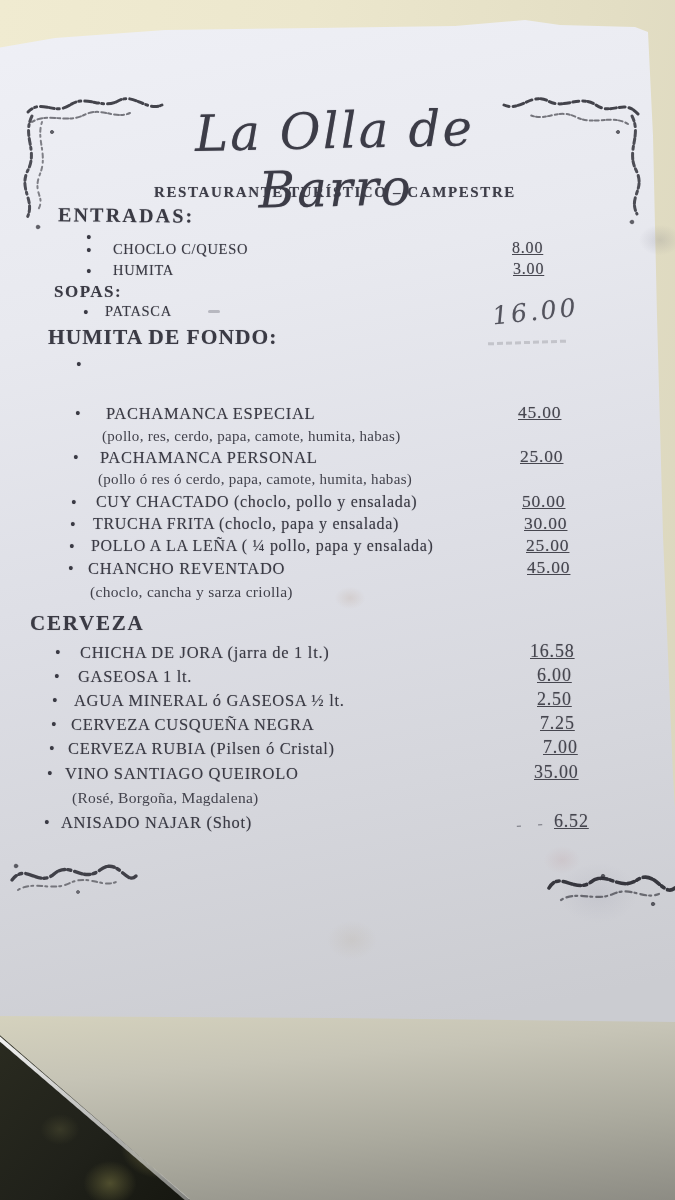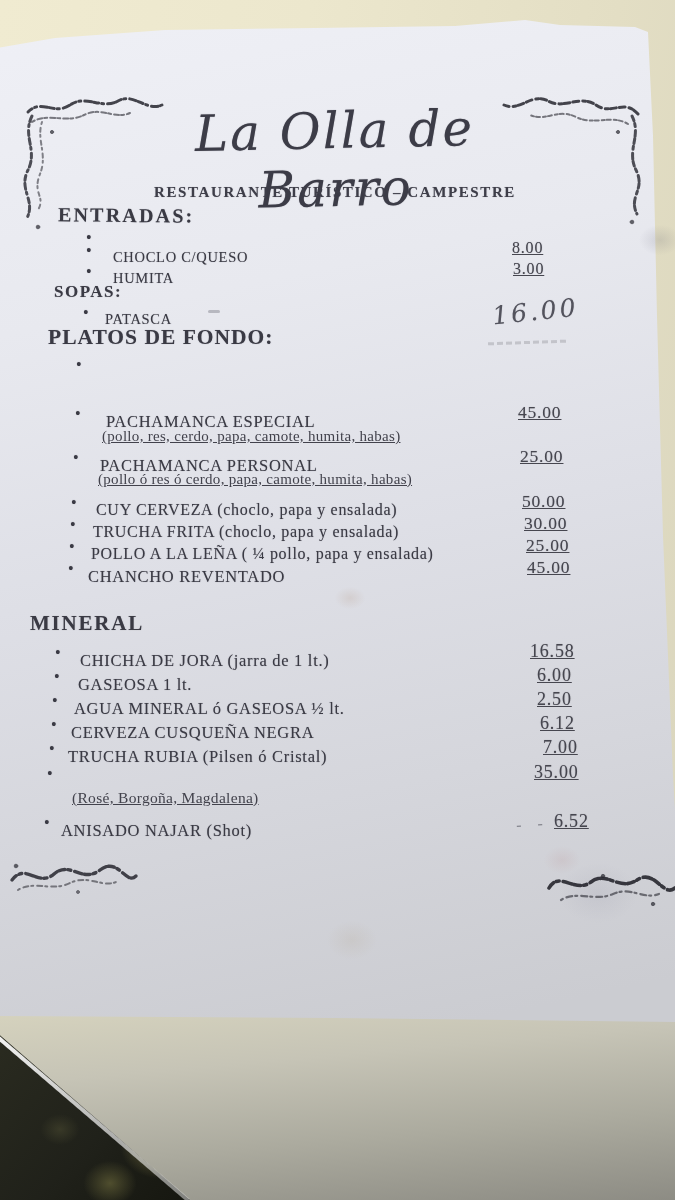--- a/index.html
+++ b/index.html
@@ -58,23 +58,23 @@
     letter-spacing:2px; color:#3c3c47; transform:rotate(-1.2deg);
     text-shadow:0 0 1px rgba(60,60,70,.45);
   }
   .page-subtitle{
     position:absolute; left:140px; top:184px; width:390px; text-align:center;
     font-size:15px; font-weight:600; letter-spacing:1.6px; color:#3e3e49;
   }
   .heading{position:absolute; white-space:nowrap; font-weight:600;}
   .row{position:absolute; left:0; width:675px; height:24px;}
   .bullet{position:absolute; left:var(--bx); top:1px; font-size:16px;}
-  .item-name{position:absolute; left:var(--nx); top:8px; white-space:nowrap; letter-spacing:.7px;}
+  .item-name{position:absolute; left:var(--nx); top:0; white-space:nowrap; letter-spacing:.7px;}
   .item-price{position:absolute; left:var(--px); top:var(--py,-2px); font-size:var(--pfs,17.5px); letter-spacing:.8px; color:#46464f;text-decoration:underline;}
-  .detail{position:absolute; white-space:nowrap; letter-spacing:.3px; color:#42424c;text-decoration:underline;}
+  .detail{position:absolute; white-space:nowrap; letter-spacing:.3px; color:#42424c;}
   .handwritten{
     position:absolute; left:492px; top:297px; font-family:"DejaVu Serif", serif;
     font-style:italic; font-size:25px; letter-spacing:3px; color:#53535d;
     transform:rotate(-6deg); text-shadow:0 0 1px rgba(80,80,90,.3);
   }
   .hw-underline{
     position:absolute; left:488px; top:341px; width:78px; height:0;
     border-top:3px dashed rgba(110,110,120,.28); transform:rotate(-2deg);
   }
   .smudge-dash{
@@ -156,89 +156,91 @@
 
   <div class="heading ink" style="left:54px;top:282px;font-size:17px;letter-spacing:1.5px;">SOPAS:</div>
   <div class="row ink" style="top:303px;--bx:83px;--nx:105px;font-size:14.5px;">
     <span class="bullet">•</span>
     <span class="item-name">PATASCA</span>
   </div>
   <div class="smudge-dash"></div>
   <div class="handwritten">16.00</div>
   <div class="hw-underline"></div>
 
-  <div class="heading ink" style="left:48px;top:325px;font-size:21.5px;letter-spacing:1px;">PLATOS DE FONDO:</div>
+  <div class="heading ink" style="left:48px;top:325px;font-size:21.5px;letter-spacing:1px;">HUMITA DE FONDO:</div>
   <div class="row ink" style="top:355px;--bx:76px;">
     <span class="bullet">•</span>
   </div>
 
   <div class="row ink" style="top:404px;--bx:75px;--nx:106px;--px:518px;font-size:16.5px;">
     <span class="bullet">•</span>
     <span class="item-name">PACHAMANCA ESPECIAL</span>
     <span class="item-price">45.00</span>
   </div>
   <div class="detail" style="left:102px;top:428px;font-size:15px;">(pollo, res, cerdo, papa, camote, humita, habas)</div>
 
   <div class="row ink" style="top:448px;--bx:73px;--nx:100px;--px:520px;font-size:16.5px;">
     <span class="bullet">•</span>
     <span class="item-name">PACHAMANCA PERSONAL</span>
     <span class="item-price">25.00</span>
   </div>
   <div class="detail" style="left:98px;top:471px;font-size:15px;">(pollo ó res ó cerdo, papa, camote, humita, habas)</div>
 
   <div class="row ink" style="top:493px;--bx:71px;--nx:96px;--px:522px;font-size:16px;">
     <span class="bullet">•</span>
-    <span class="item-name">CUY CERVEZA (choclo, papa y ensalada)</span>
+    <span class="item-name">CUY CHACTADO (choclo, pollo y ensalada)</span>
     <span class="item-price">50.00</span>
   </div>
   <div class="row ink" style="top:515px;--bx:70px;--nx:93px;--px:524px;font-size:16px;">
     <span class="bullet">•</span>
     <span class="item-name">TRUCHA FRITA (choclo, papa y ensalada)</span>
     <span class="item-price">30.00</span>
   </div>
   <div class="row ink" style="top:537px;--bx:69px;--nx:91px;--px:526px;font-size:16px;">
     <span class="bullet">•</span>
     <span class="item-name">POLLO A LA LEÑA ( ¼ pollo, papa y ensalada)</span>
     <span class="item-price">25.00</span>
   </div>
   <div class="row ink" style="top:559px;--bx:68px;--nx:88px;--px:527px;font-size:16.5px;">
     <span class="bullet">•</span>
     <span class="item-name">CHANCHO REVENTADO</span>
     <span class="item-price">45.00</span>
   </div>
-
-  <div class="heading ink" style="left:30px;top:611px;font-size:21px;letter-spacing:1.8px;">MINERAL</div>
+  <div class="detail" style="left:90px;top:583px;font-size:15.5px;">(choclo, cancha  y sarza criolla)</div>
+
+  <div class="heading ink" style="left:30px;top:611px;font-size:21px;letter-spacing:1.8px;">CERVEZA</div>
 
   <div class="row ink" style="top:643px;--bx:55px;--nx:80px;--px:530px;--pfs:18px;font-size:16.5px;">
     <span class="bullet">•</span>
     <span class="item-name">CHICHA DE JORA (jarra de 1 lt.)</span>
     <span class="item-price">16.58</span>
   </div>
   <div class="row ink" style="top:667px;--bx:54px;--nx:78px;--px:537px;--pfs:18px;font-size:16.5px;">
     <span class="bullet">•</span>
     <span class="item-name">GASEOSA 1 lt.</span>
     <span class="item-price">6.00</span>
   </div>
   <div class="row ink" style="top:691px;--bx:52px;--nx:74px;--px:537px;--pfs:18px;font-size:16.5px;">
     <span class="bullet">•</span>
     <span class="item-name">AGUA MINERAL ó GASEOSA ½ lt.</span>
     <span class="item-price">2.50</span>
   </div>
   <div class="row ink" style="top:715px;--bx:51px;--nx:71px;--px:540px;--pfs:18px;font-size:16.5px;">
     <span class="bullet">•</span>
     <span class="item-name">CERVEZA CUSQUEÑA NEGRA</span>
-    <span class="item-price">6.12</span>
+    <span class="item-price">7.25</span>
   </div>
   <div class="row ink" style="top:739px;--bx:49px;--nx:68px;--px:543px;--pfs:18px;font-size:16.5px;">
     <span class="bullet">•</span>
-    <span class="item-name">TRUCHA RUBIA (Pilsen ó Cristal)</span>
+    <span class="item-name">CERVEZA RUBIA (Pilsen ó Cristal)</span>
     <span class="item-price">7.00</span>
   </div>
   <div class="row ink" style="top:764px;--bx:47px;--nx:65px;--px:534px;--pfs:18px;font-size:16.5px;">
     <span class="bullet">•</span>
+    <span class="item-name">VINO SANTIAGO QUEIROLO</span>
     <span class="item-price">35.00</span>
   </div>
   <div class="detail" style="left:72px;top:789px;font-size:15.5px;">(Rosé, Borgoña, Magdalena)</div>
 
   <div class="row ink" style="top:813px;--bx:44px;--nx:61px;--px:554px;--pfs:18px;font-size:16.5px;">
     <span class="bullet">•</span>
     <span class="item-name">ANISADO NAJAR (Shot)</span>
     <span class="item-price">6.52</span>
   </div>
   <div class="price-marks">- -</div>

